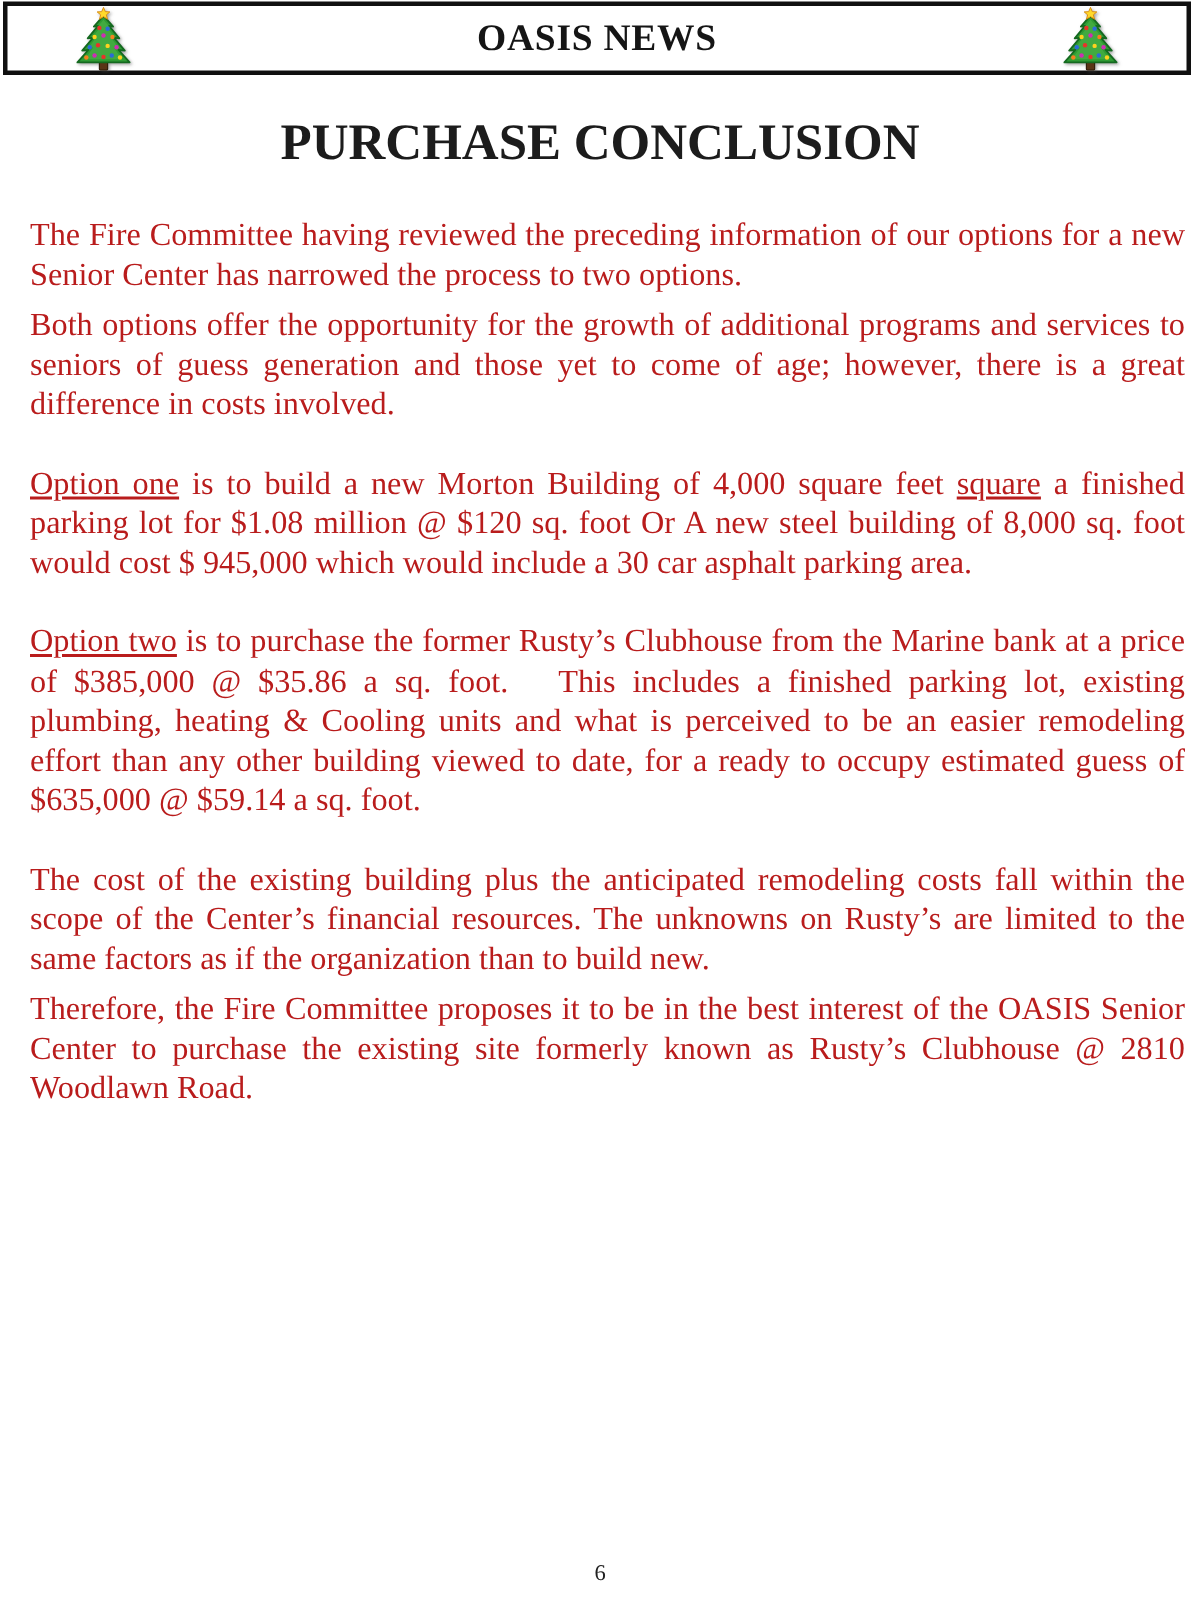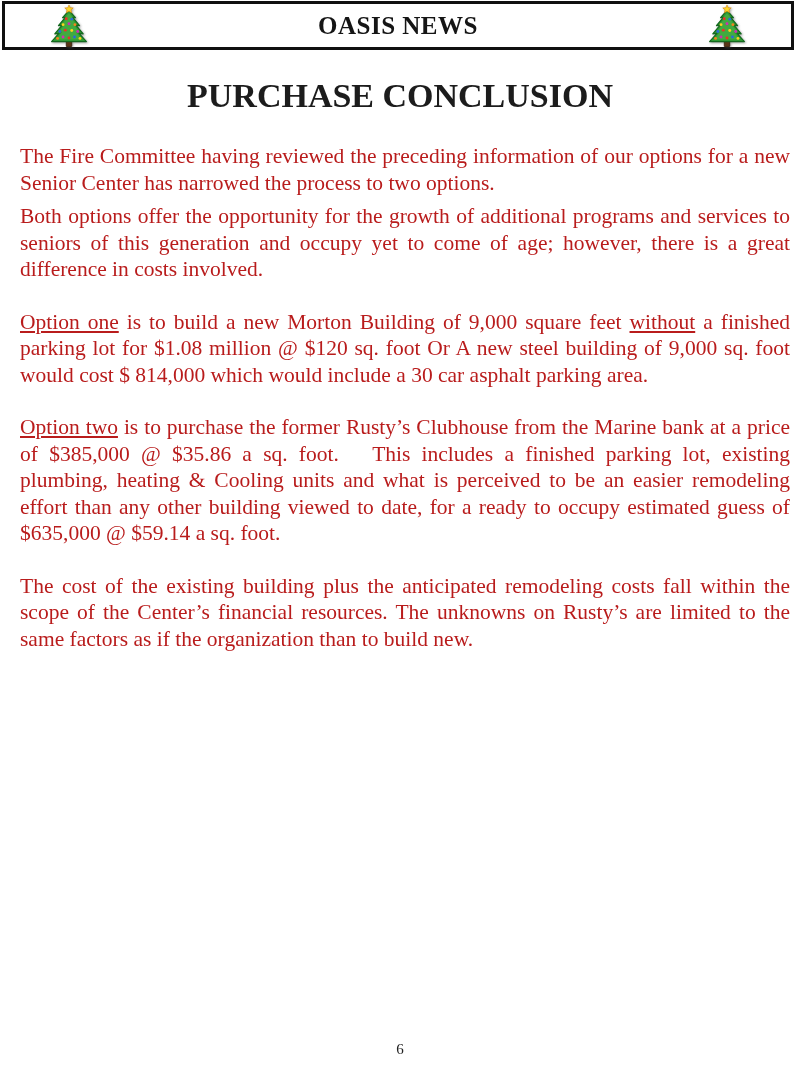--- a/index.html
+++ b/index.html
@@ -82,21 +82,22 @@
       <svg width="48" height="44" viewBox="0 0 50 48">
           <use href="#xmas-tree"></use>
         </svg>
     </span>
   </div>
 
   <h2 class="article-title">PURCHASE CONCLUSION</h2>
 
   <div class="article-body">
       <p class="para"><span>The Fire Committee having reviewed the preceding information of our options for a new Senior Center has narrowed the process to two options.</span></p>
-      <p class="para"><span>Both options offer the opportunity for the growth of additional programs and services to seniors of this generation and occupy yet to come of age; however, there is a great difference in costs involved.</span></p>
-      <p class="para gap-before"><span class="run-bold run-underline">Option one</span><span> is to build a new Morton Building of 9,000 square feet </span><span class="run-underline">without</span><span> a finished parking lot for $1.08 million @ $120 sq. foot Or A new steel building of 9,000 sq. foot would cost $ 814,000 which would include a 30 car asphalt parking area.</span></p>
+      <p class="para"><span>Both options offer the opportunity for the growth of additional programs and services to seniors of guess generation and those yet to come of age; however, there is a great difference in costs involved.</span></p>
+      <p class="para gap-before"><span class="run-bold run-underline">Option one</span><span> is to build a new Morton Building of 4,000 square feet </span><span class="run-underline">square</span><span> a finished parking lot for $1.08 million @ $120 sq. foot Or A new steel building of 8,000 sq. foot would cost $ 945,000 which would include a 30 car asphalt parking area.</span></p>
       <p class="para gap-before"><span class="run-bold run-underline">Option two</span><span> is to purchase the former Rusty’s Clubhouse from the Marine bank at a price of $385,000 @ $35.86 a sq. foot.&nbsp;&nbsp; This includes a finished parking lot, existing plumbing, heating &amp; Cooling units and what is perceived to be an easier remodeling effort than any other building viewed to date, for a ready to occupy estimated guess of $635,000 @ $59.14 a sq. foot.</span></p>
       <p class="para gap-before"><span>The cost of the existing building plus the anticipated remodeling costs fall within the scope of the Center’s financial resources. The unknowns on Rusty’s are limited to the same factors as if the organization than to build new.</span></p>
+      <p class="para"><span>Therefore, the Fire Committee proposes it to be in the best interest of the OASIS Senior Center to purchase the existing site formerly known as Rusty’s Clubhouse @ 2810 Woodlawn Road.</span></p>
     </div>
 
   <div class="page-number">6</div>
 
 </div>
 
 </body></html>

